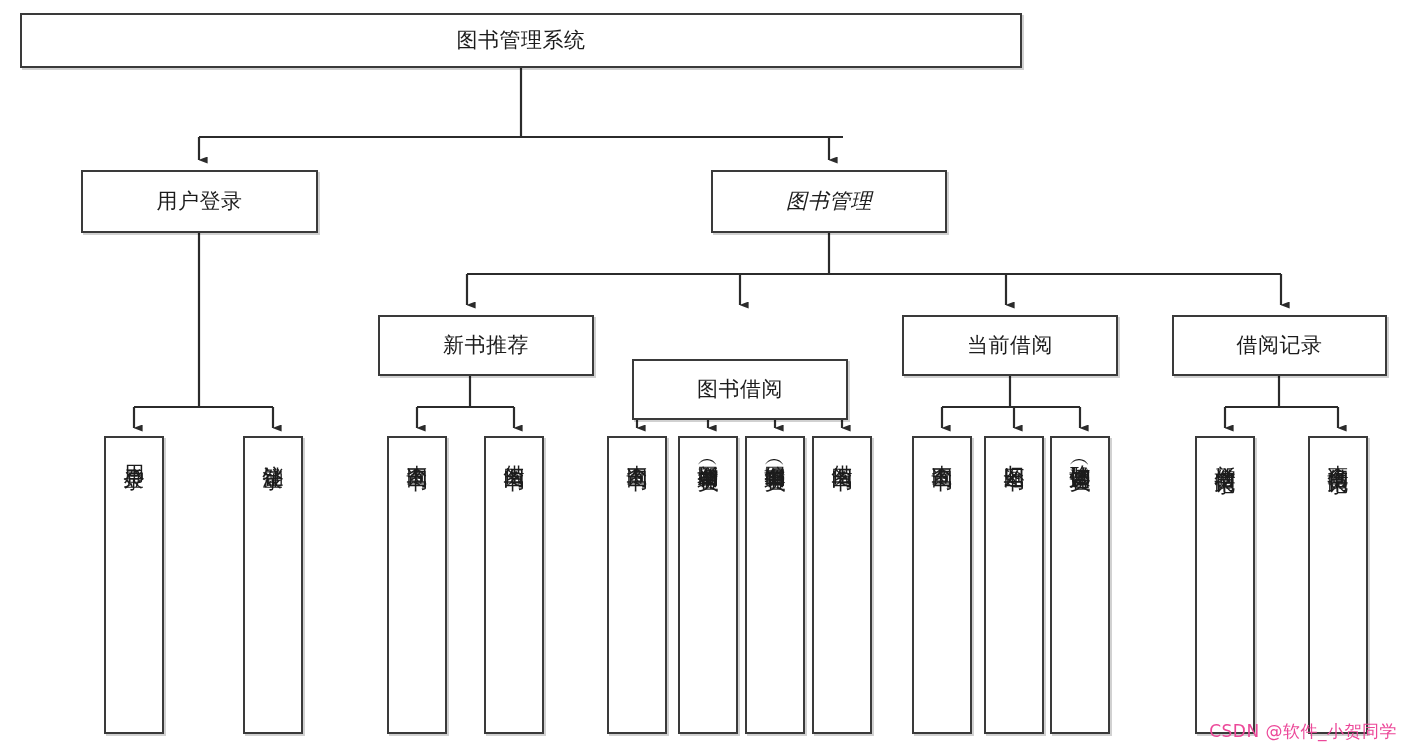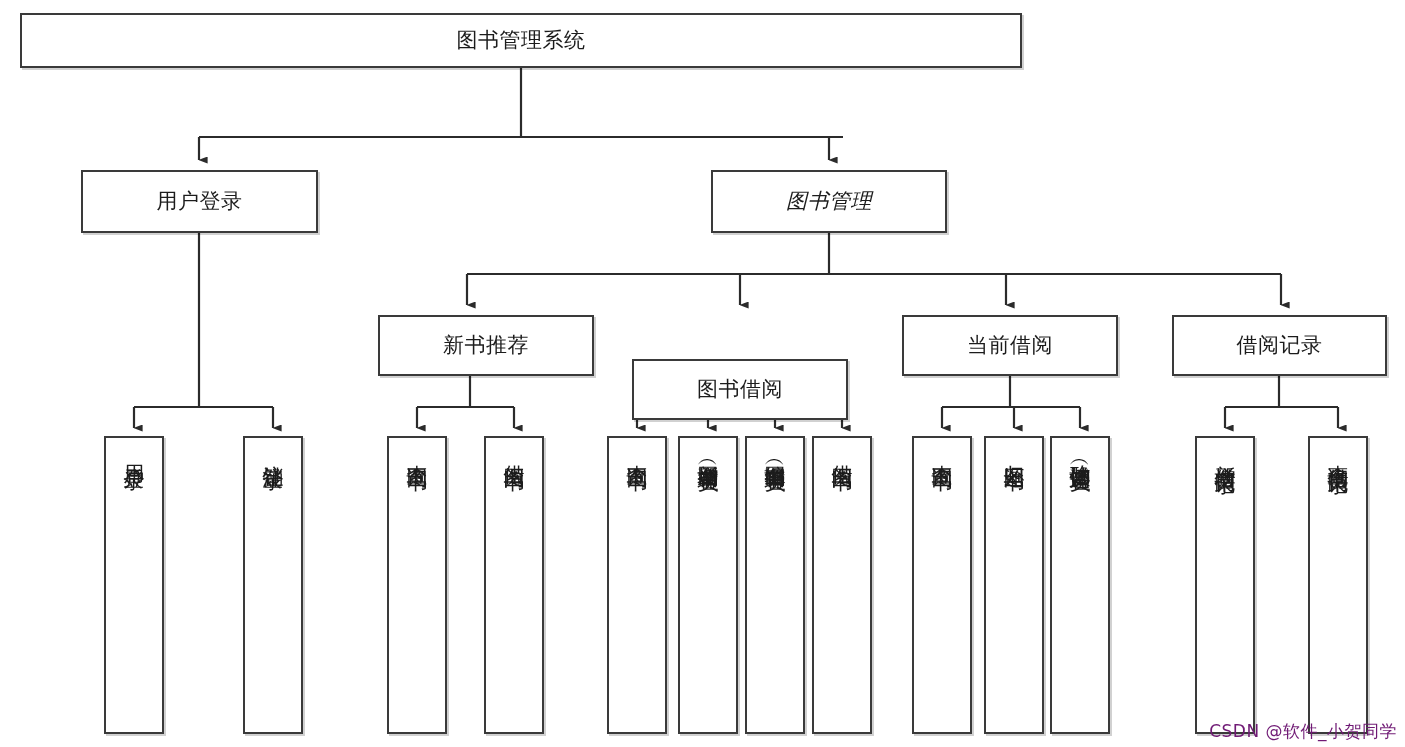--- a/index.html
+++ b/index.html
@@ -59,21 +59,21 @@
     white-space: nowrap;
   }
   .node.vertical.tall-text .node-label {
     letter-spacing: 1px;
   }
   #watermark {
     position: absolute;
     right: 8px;
     bottom: 4px;
     font-size: 17px;
-    color: #701a75;
+    color: #ec4899;
     letter-spacing: 0.5px;
     white-space: nowrap;
     z-index: 5;
     font-family: "DejaVu Sans", "Liberation Sans", sans-serif;
   }
 </style>
 </head>
 <body>
 
 <div id="diagram-root">

